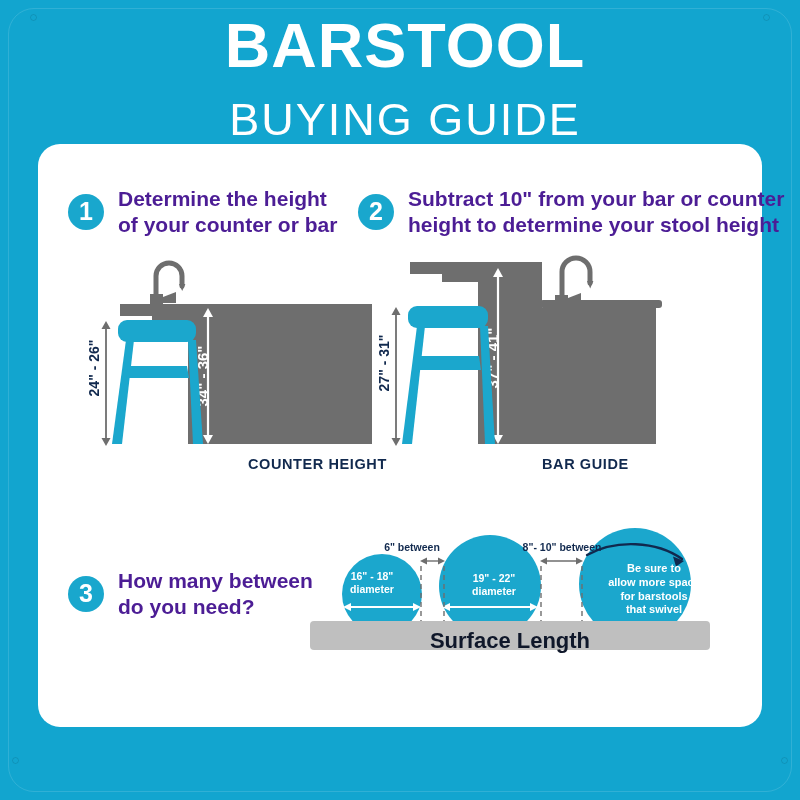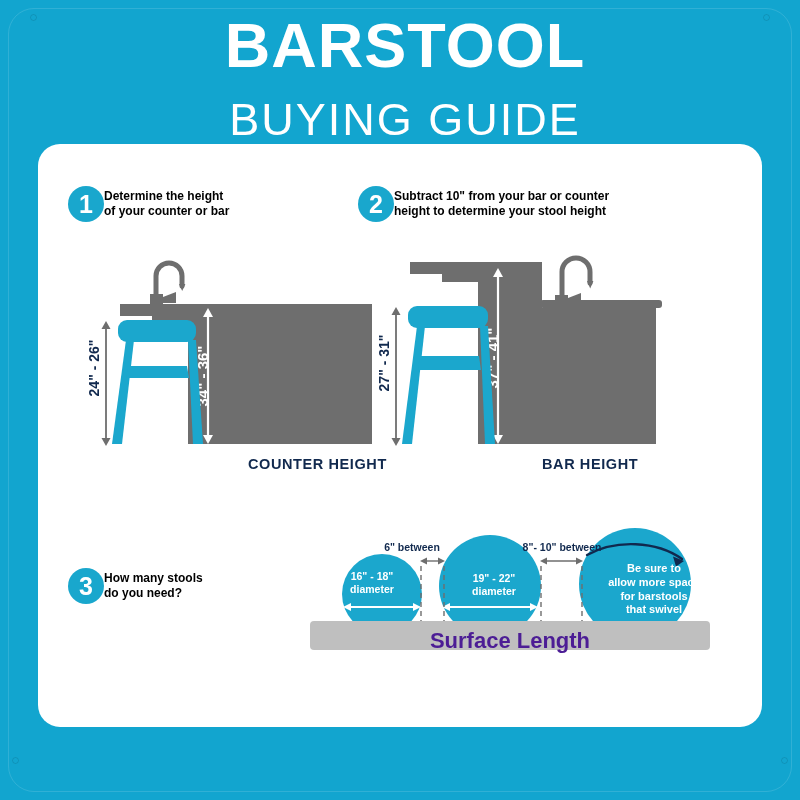--- a/index.html
+++ b/index.html
@@ -96,22 +96,23 @@
     color: #ffffff;
     font-size: 25px;
     font-weight: bold;
     display: flex;
     align-items: center;
     justify-content: center;
     flex: 0 0 auto;
     font-family: "Liberation Sans", sans-serif;
   }
   .step-text {
-    color: #000000;
-    font-size: 12px;
+    margin-left: 14px;
+    color: #4c1d95;
+    font-size: 21px;
     font-weight: bold;
     line-height: 1.22;
     font-family: "Liberation Sans", sans-serif;
     white-space: pre-line;
   }
 
   #step1-head { left: 68px; top: 186px; }
   #step2-head { left: 358px; top: 186px; }
   #step3-head { left: 68px; top: 568px; }
 
@@ -134,21 +135,21 @@
 
   
   #stools-diagram { position: absolute; left: 310px; top: 528px; }
 
   .surface-label {
     position: absolute;
     left: 320px;
     top: 628px;
     width: 380px;
     text-align: center;
-    color: #4c1d95;
+    color: #0f172a;
     font-size: 22px;
     font-weight: bold;
     font-family: "Liberation Sans", sans-serif;
     pointer-events: none;
   }
   .circle-text {
     position: absolute;
     color: #ffffff;
     font-size: 10.5px;
     font-weight: bold;
@@ -198,21 +199,21 @@
   </div>
 
   <div class="step-head" id="step2-head">
     <div class="step-badge">2</div>
     <div class="step-text">Subtract 10" from your bar or counter
 height to determine your stool height</div>
   </div>
 
   <div class="step-head" id="step3-head">
     <div class="step-badge">3</div>
-    <div class="step-text">How many stools
+    <div class="step-text">How many between
 do you need?</div>
   </div>
 
   <svg class="scene" id="scene-counter" width="290" height="208" viewBox="0 0 290 208">
 
     <g fill="none" stroke="#6e6e6e">
       <path d="M56,48 L56,28 A13,13 0 0 1 82,28 L82,38" stroke-width="5" stroke-linecap="round"></path>
       <path d="M79,36 l3.2,7 l3.2,-7 z" fill="#6e6e6e" stroke="none"></path>
       <rect x="50" y="46" width="13" height="12" fill="#6e6e6e" stroke="none"></rect>
       <path d="M63,49 L76,44 L76,55 L63,55 z" fill="#6e6e6e" stroke="none"></path>
@@ -287,21 +288,21 @@
       <line x1="6" y1="66" x2="6" y2="192"></line>
       <path d="M6,59 l-4.5,8 l9,0 z" fill="#6e6e6e" stroke="none"></path>
       <path d="M6,198 l-4.5,-8 l9,0 z" fill="#6e6e6e" stroke="none"></path>
     </g>
   </svg>
 
   <svg class="scene" style="left:376px; top:268px;" width="26" height="190" viewBox="0 0 26 190">
     <text x="13" y="95" transform="rotate(-90 13 95)" text-anchor="middle" fill="#11294e" font-size="14" font-weight="bold" font-family="Liberation Sans, sans-serif">27" - 31"</text>
   </svg>
 
-  <div class="scene-caption" id="cap-bar">BAR HEIGHT</div>
+  <div class="scene-caption" id="cap-bar">BAR GUIDE</div>
 
   <svg id="stools-diagram" width="400" height="132" viewBox="0 0 400 132">
     <defs>
       <clipPath id="above-surface">
         <rect x="0" y="0" width="400" height="93"></rect>
       </clipPath>
     </defs>
 
     <g clip-path="url(#above-surface)" fill="#1ba7cd">
       <circle cx="72" cy="66" r="40"></circle>

